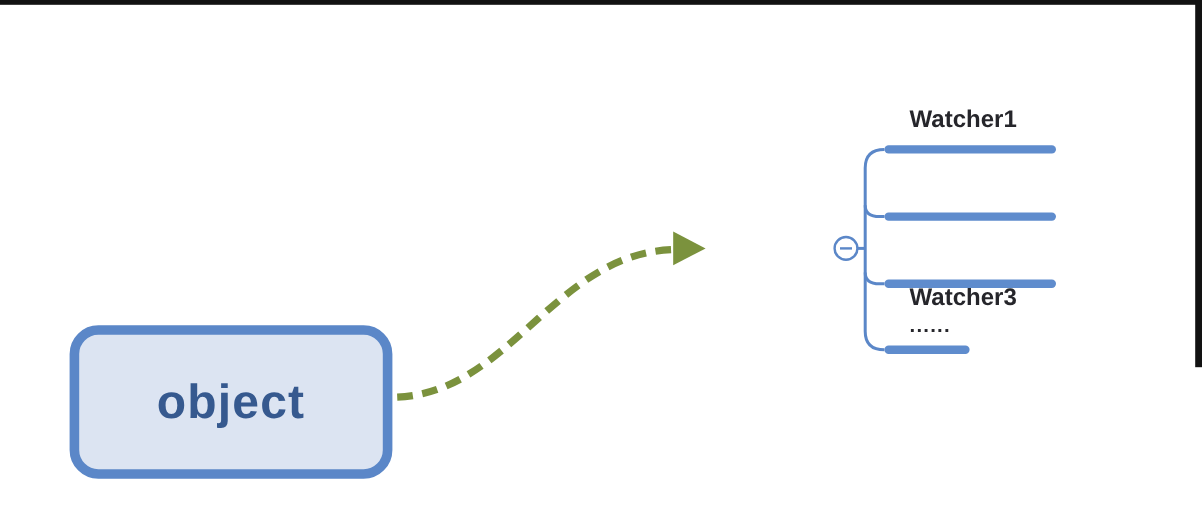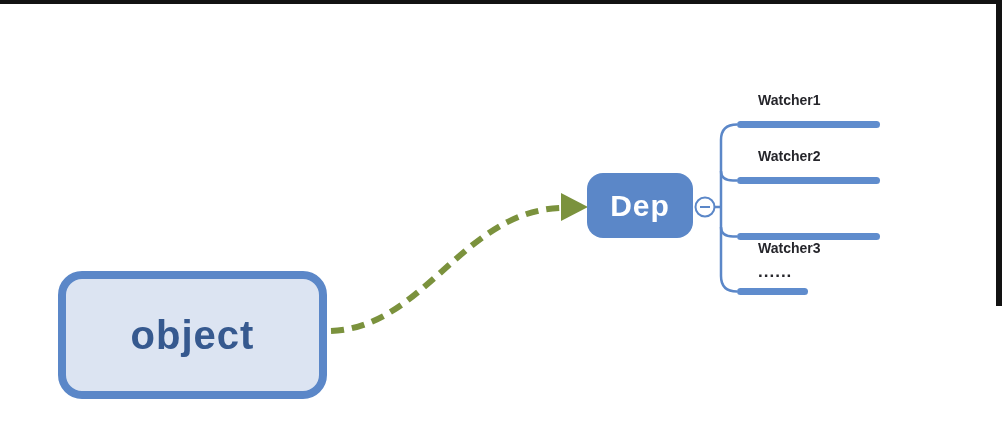--- a/index.html
+++ b/index.html
@@ -34,21 +34,21 @@
     display:flex;align-items:center;justify-content:center;
   }
   .node-dep .label{
     color:#ffffff;font-size:30px;font-weight:bold;letter-spacing:1px;
   }
   .connector-svg{
     position:absolute;left:0;top:0;width:1002px;height:438px;
   }
   .watcher-label{
     position:absolute;left:758px;
-    color:#26262b;font-size:14px;font-weight:bold;line-height:22px;
+    color:#26262b;font-size:20px;font-weight:bold;line-height:22px;
     white-space:nowrap;
   }
   .watcher-label.dots{
     font-size:17px;letter-spacing:1px;line-height:18px;
   }
   .watcher-bar{
     position:absolute;left:737px;height:7px;background:#5f8ccd;border-radius:3.5px;
   }
   .bar-1{top:121px;width:143px;}
   .bar-2{top:177px;width:143px;}
@@ -80,28 +80,24 @@
     <g>
       <circle cx="705" cy="207" r="9.5" fill="#ffffff" stroke="#5b87c8" stroke-width="2"></circle>
       <line x1="700" y1="207" x2="710" y2="207" stroke="#5b87c8" stroke-width="2"></line>
     </g>
   </svg>
 
   <div class="node-object">
     <span class="label">object</span>
   </div>
 
-  <div class="node-dep">
-    <span class="label">Dep</span>
-  </div>
 
   <div class="watcher-label lbl-1">Watcher1</div>
   <div class="watcher-bar bar-1"></div>
 
-  <div class="watcher-label lbl-2">Watcher2</div>
   <div class="watcher-bar bar-2"></div>
 
   <div class="watcher-label lbl-3">Watcher3</div>
   <div class="watcher-bar bar-3"></div>
 
   <div class="watcher-label dots lbl-4">......</div>
   <div class="watcher-bar bar-4"></div>
 
 </div>
 

